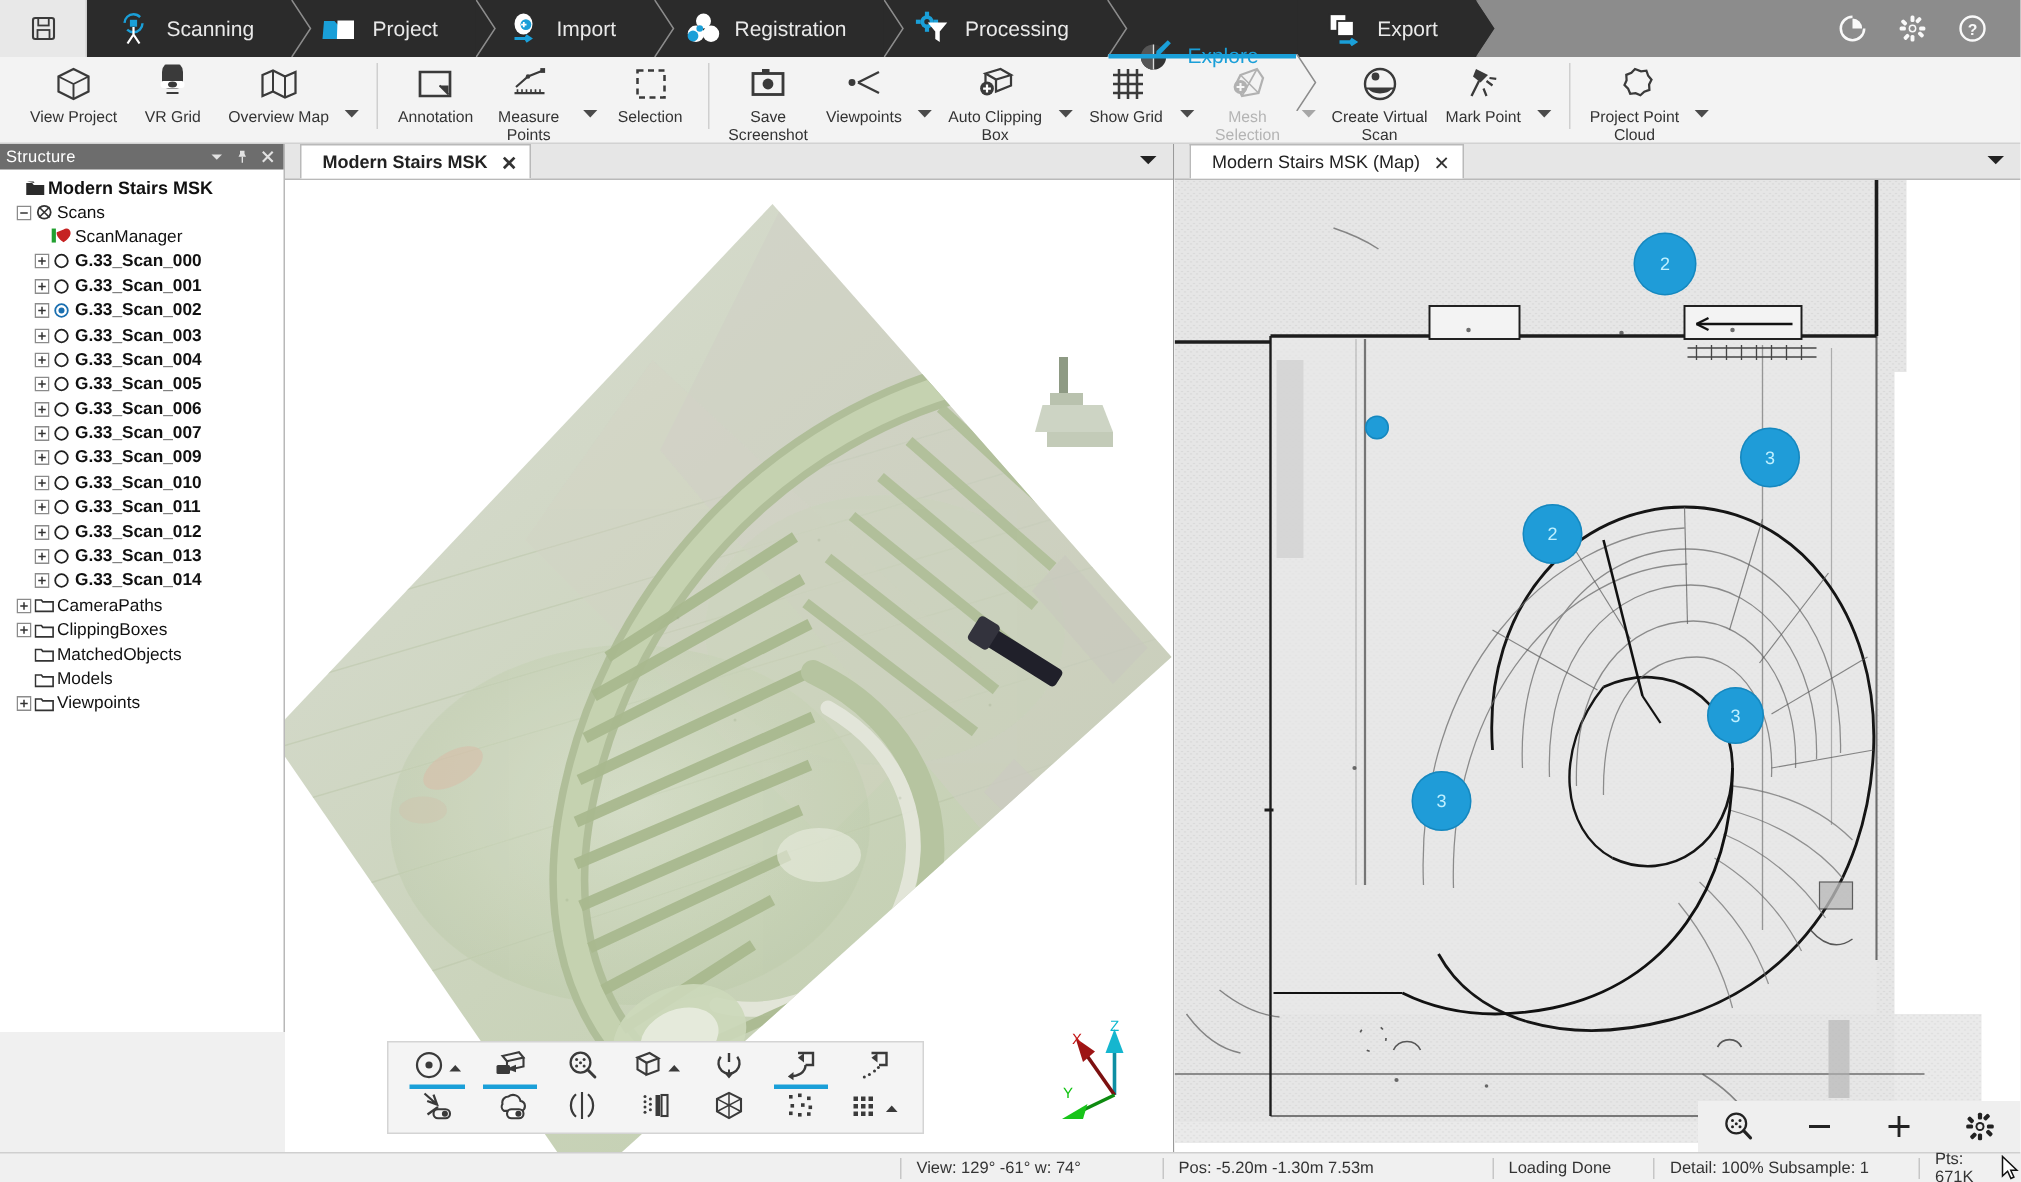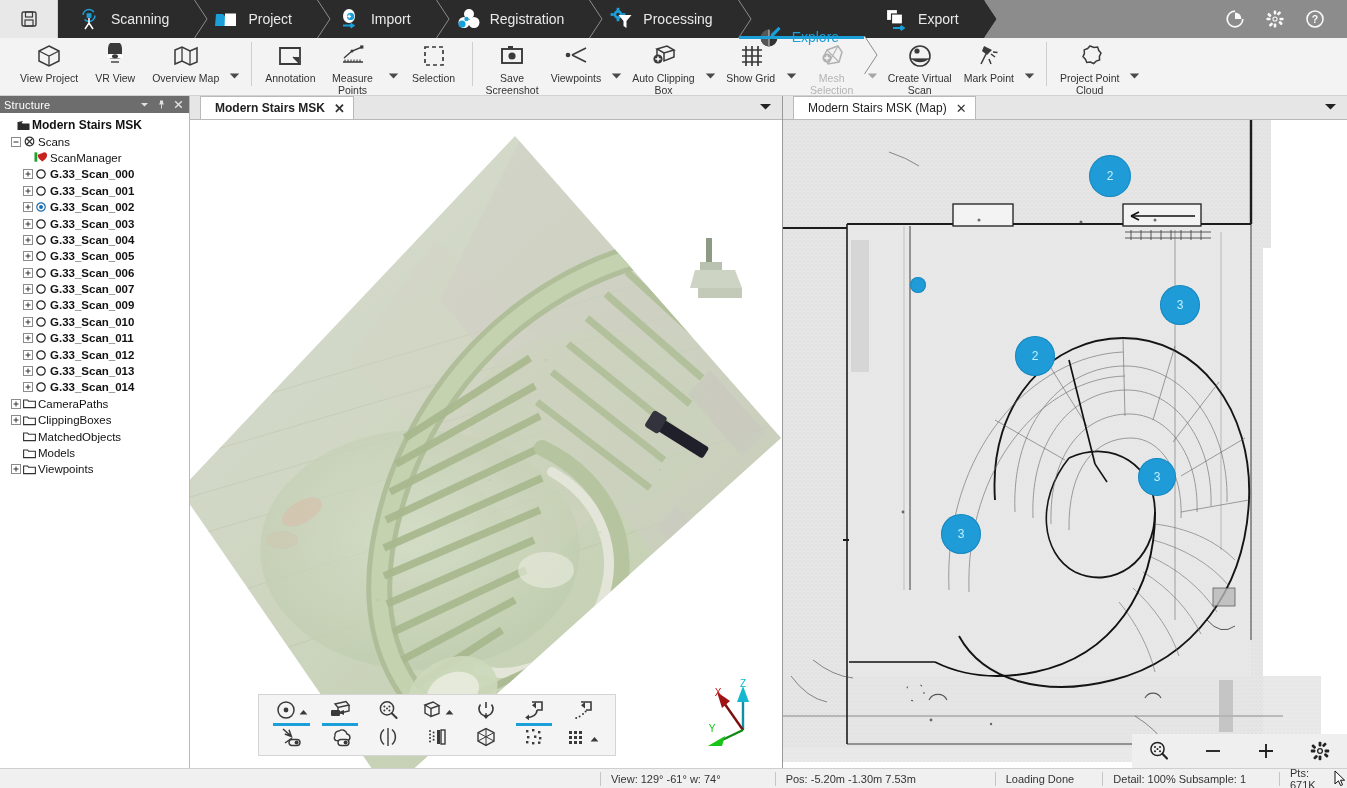--- a/index.html
+++ b/index.html
@@ -67,21 +67,21 @@
     align-self: center; margin: 0 1px; padding: 0 3px; cursor: default;
     margin-top: 18px;
   }
   .tb-sep { width: 1px; background: #cfcfcf; height: 44px; margin: 4px 7px 0 7px; }
 
   
   .workspace { position: absolute; left: 0; top: 96px; width: 1347px; height: 672px; }
 
   
   .structure-panel {
-    position: absolute; left: 0; top: 0; width: 190px; height: 672px;
+    position: absolute; left: 0; top: 0; width: 190px; height: 592px;
     background: #fff; border-right: 1px solid #b8b8b8;
   }
   .struct-head {
     height: 17px; background: #6d6d6d; color: #fff; font-size: 11px;
     display: flex; align-items: center; padding: 0 4px; gap: 4px;
   }
   .struct-head .sh-title { flex: 1; letter-spacing: .2px; }
   .struct-head .sh-btn { width: 13px; height: 13px; display:flex;align-items:center;justify-content:center; }
   .tree { padding: 4px 0 0 4px; font-size: 11.5px; }
   .tnode { display: flex; align-items: center; height: 16.4px; white-space: nowrap; }
@@ -349,21 +349,21 @@
       </div>
       <div class="tb-item">
         <span class="tbico">
           <svg width="26" height="26" viewBox="0 0 26 26">
             <path d="M6 5 a7 7 0 0 1 14 0 v7 a4 4 0 0 1 -4 4 h-6 a4 4 0 0 1 -4 -4z" fill="#3a3a3a"></path>
             <rect x="5" y="11" width="16" height="4.6" rx="2" fill="#fff"></rect>
             <ellipse cx="13" cy="13.3" rx="3" ry="2" fill="#3a3a3a"></ellipse>
             <path d="M9 19 h8" stroke="#3a3a3a" stroke-width="1.4"></path>
           </svg>
         </span>
-        <span class="tblabel">VR View</span>
+        <span class="tblabel">VR Grid</span>
       </div>
       <div class="tb-item">
         <span class="tbico">
           <svg width="26" height="26" viewBox="0 0 26 26">
             <path d="M2 7 L9 4 L17 8 L24 5 V19 L17 22 L9 18 L2 21z" fill="none" stroke="#3a3a3a" stroke-width="1.5"></path>
             <path d="M9 4 V18 M17 8 V22" stroke="#3a3a3a" stroke-width="1.3" fill="none"></path>
           </svg>
         </span>
         <span class="tblabel">Overview Map</span>
       </div>

